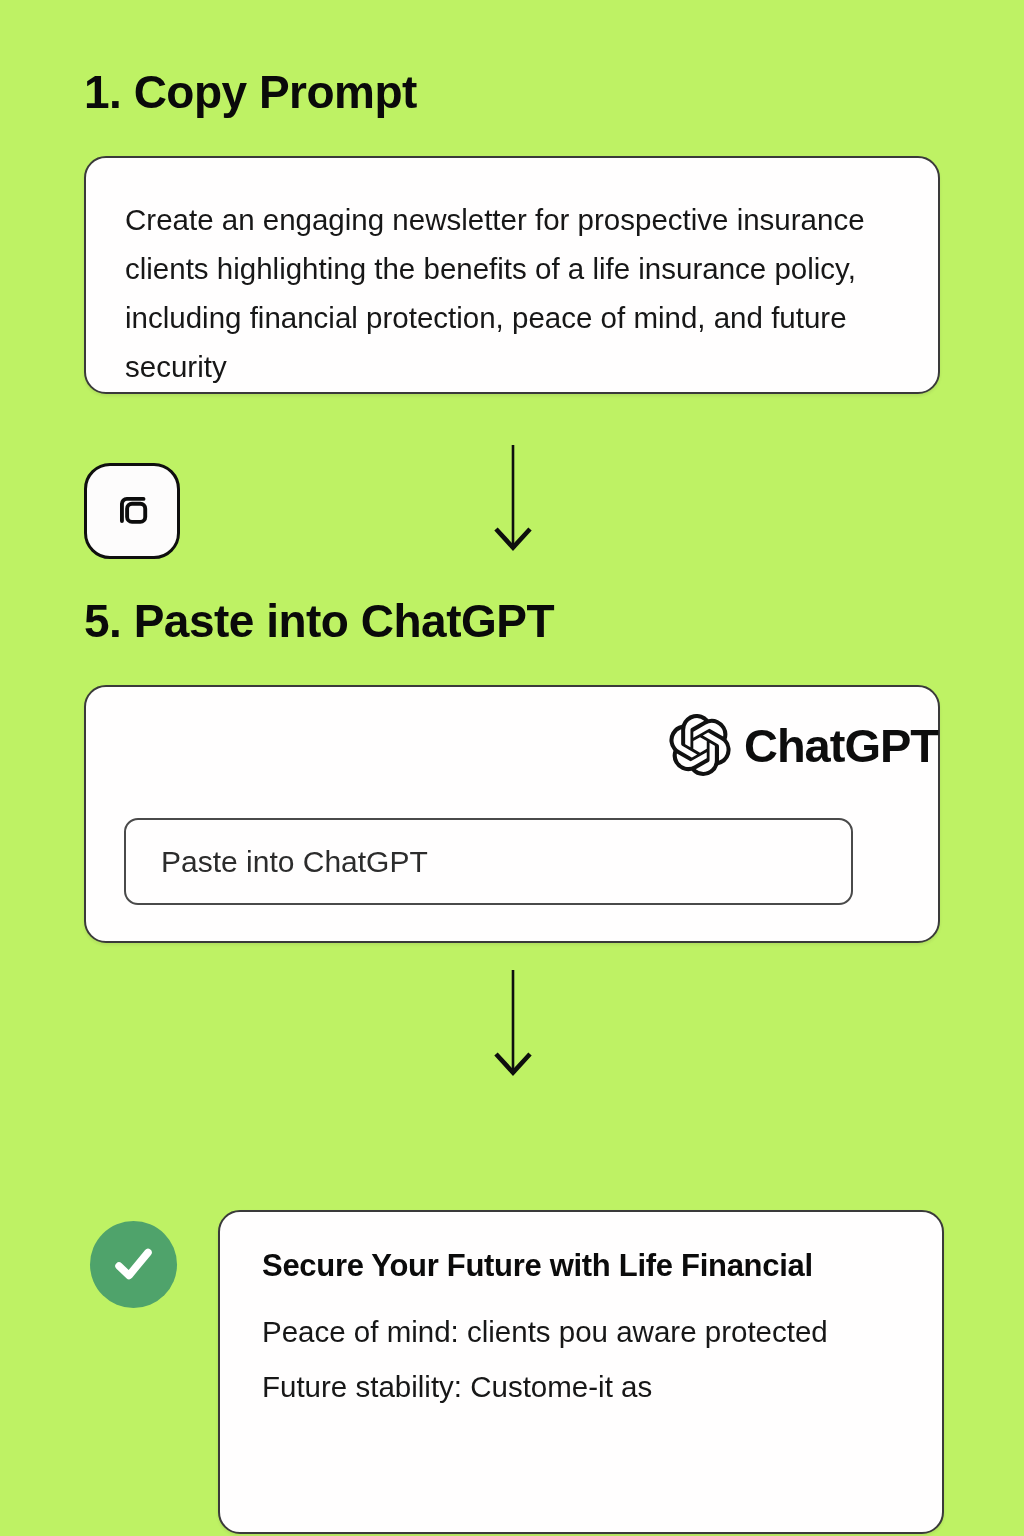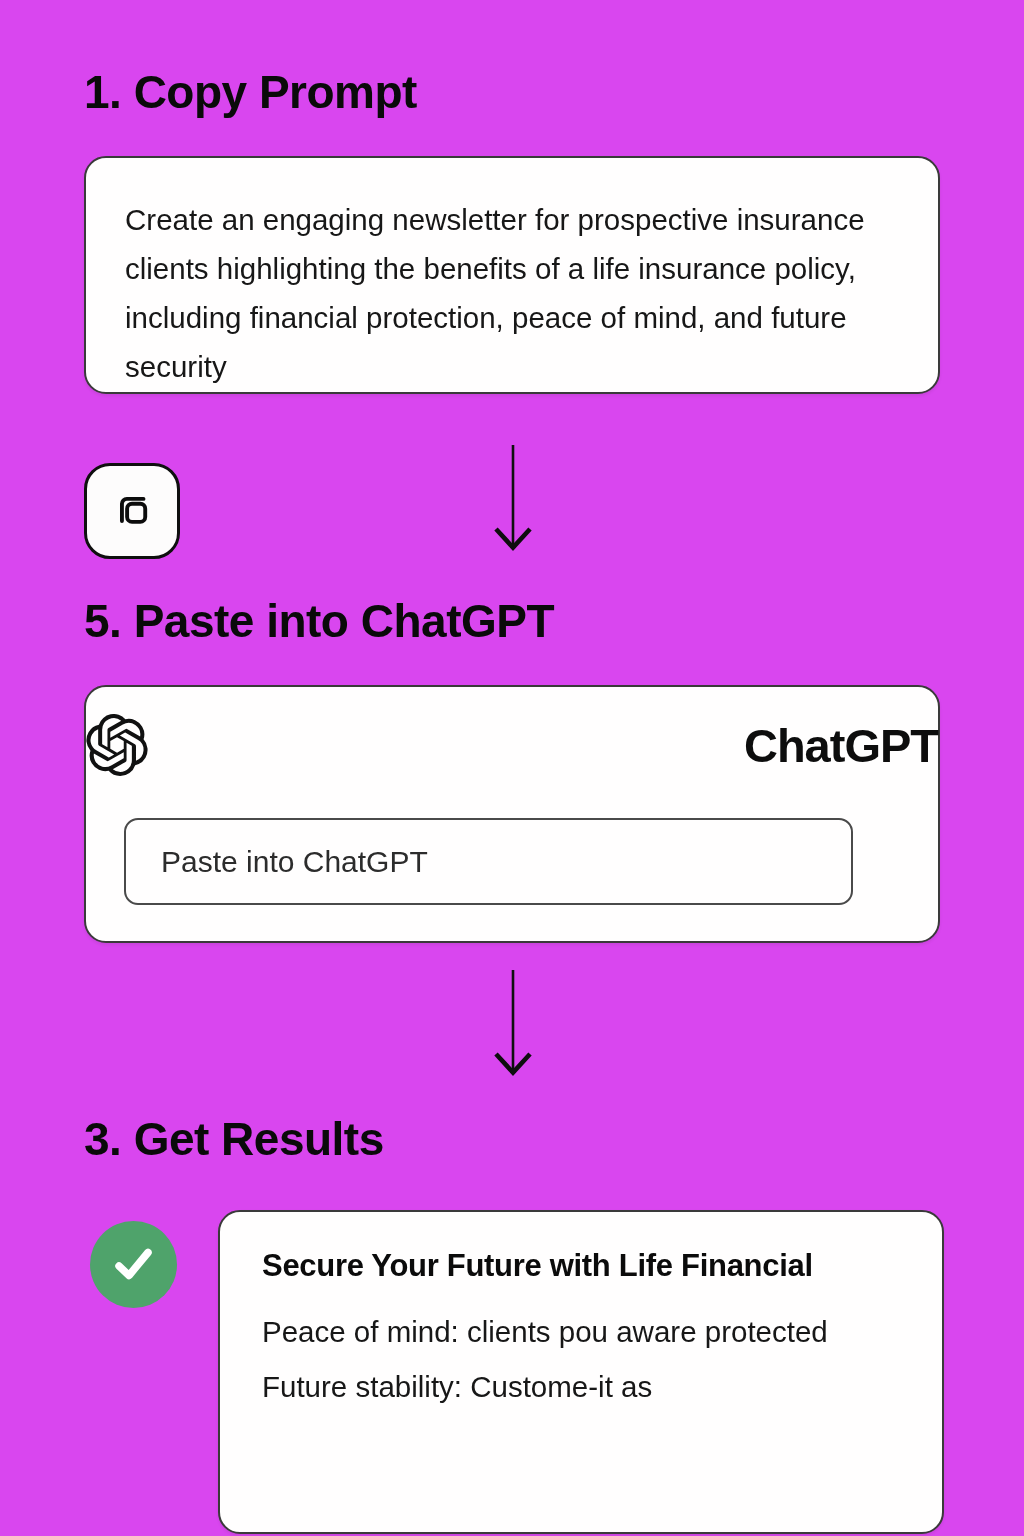--- a/index.html
+++ b/index.html
@@ -5,21 +5,21 @@
   * { margin: 0; padding: 0; box-sizing: border-box; }
   html, body { width: 1024px; }
   body {
     font-family: "Liberation Sans", "DejaVu Sans", sans-serif;
     background: #f7f4f2;
   }
   .page {
     position: relative;
     width: 1024px;
     height: 1536px;
-    background: #d946ef;
+    background: #bef264;
     overflow: hidden;
   }
   .step-heading {
     position: absolute;
     left: 84px;
     font-size: 46px;
     font-weight: 700;
     color: #0a0a0a;
     letter-spacing: -0.5px;
     line-height: 1.1;
@@ -68,21 +68,21 @@
   #flow-arrow-2 { top: 968px; }
 
   #chatgpt-card {
     left: 84px; top: 685px;
     width: 856px; height: 258px;
   }
   .logo-row {
     margin-top: 27px;
     display: flex;
     align-items: center;
-    justify-content: space-between;
+    justify-content: flex-end;
     gap: 13px;
   }
   .logo-text {
     font-size: 47px;
     font-weight: 700;
     color: #0d0d0d;
     letter-spacing: -1px;
   }
   .chat-input {
     position: absolute;
@@ -171,21 +171,20 @@
     <input class="chat-input" type="text" placeholder="Paste into ChatGPT" style="">
   </div>
 
   <span class="flow-arrow" id="flow-arrow-2">
     <svg width="58" height="114" viewBox="0 0 58 114" fill="none" stroke="#0e0e0e">
       <path d="M29 2 V103" stroke-width="2.6"></path>
       <path d="M12 86 L29 104.5 L46 86" stroke-width="4.6" stroke-linejoin="miter"></path>
     </svg>
   </span>
 
-  <h1 class="step-heading" id="heading-3">3. Get Results</h1>
 
   <div class="check-badge">
     <span style="display:flex;">
       <svg width="56" height="56" viewBox="0 0 56 56" fill="none" stroke="#ffffff" stroke-width="7.5" stroke-linecap="round" stroke-linejoin="round">
         <path d="M13 29 L23 38.5 L42 15.5"></path>
       </svg>
     </span>
   </div>
 
   <div class="card" id="results-card">

